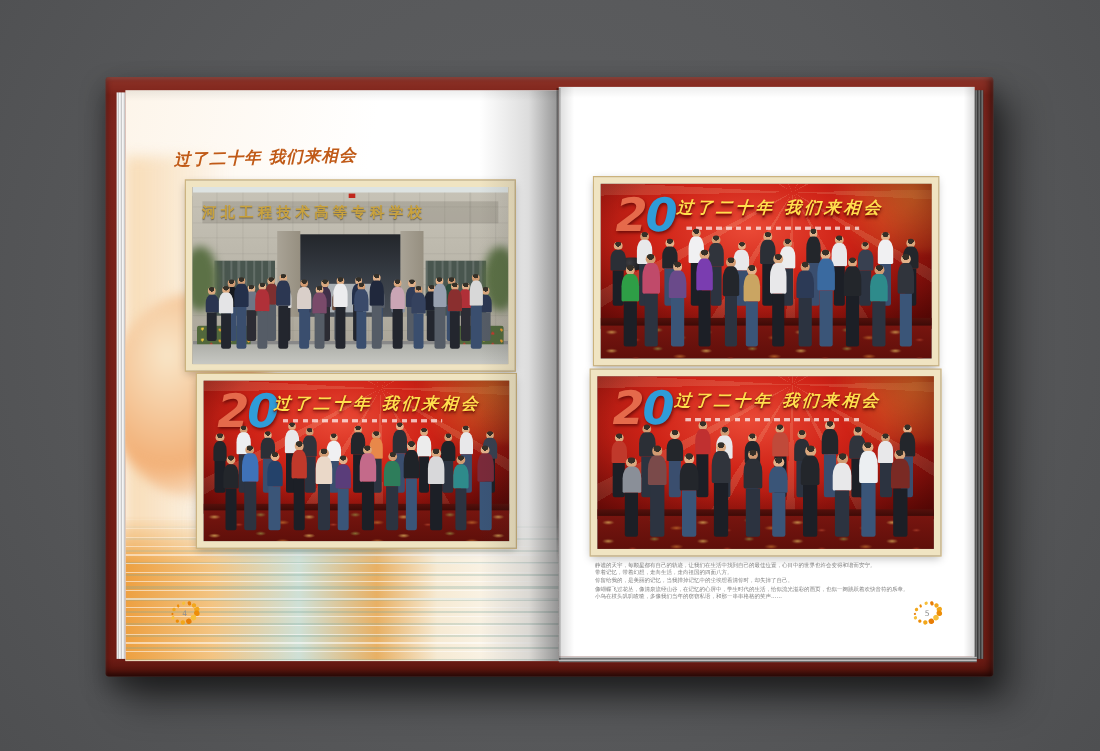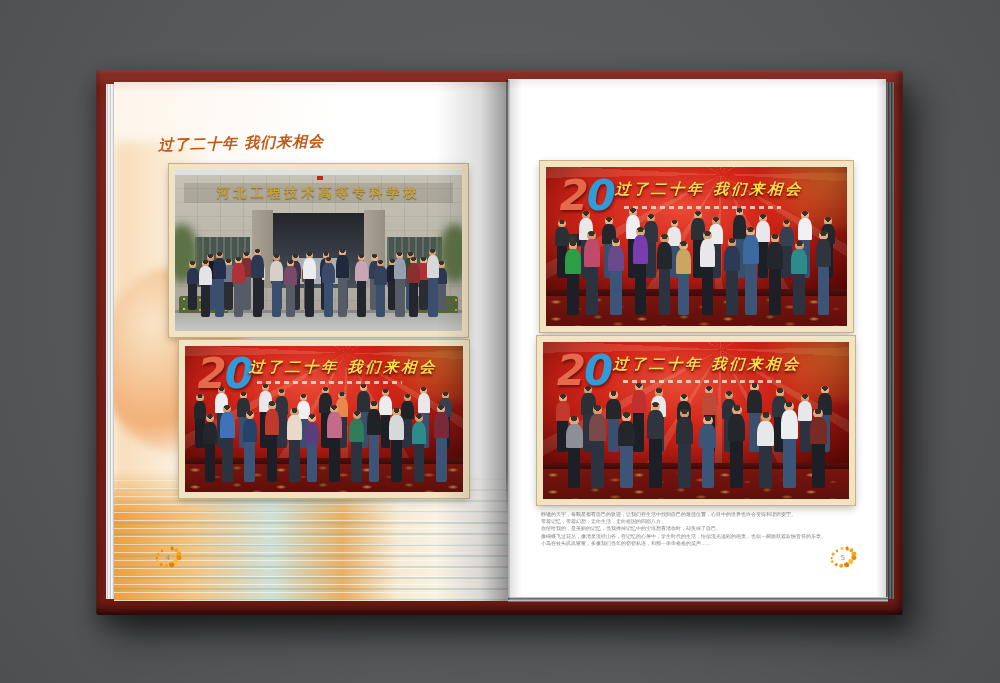--- a/index.html
+++ b/index.html
@@ -53,21 +53,21 @@
   
   .photo{position:absolute;border:6px solid var(--frame,#f0e4c2);outline:1px solid #cbb27c;z-index:10;
          box-shadow:0 3px 8px rgba(0,0,0,.28);overflow:hidden;background:#888;}
   
   .outdoor .sky{position:absolute;left:0;right:0;top:0;height:5%;background:#dde3e2;}
   .outdoor .facade{position:absolute;left:0;right:0;top:3%;height:84%;
          background:
            repeating-linear-gradient(90deg,rgba(0,0,0,0) 0 22px,rgba(0,0,0,.06) 22px 23px),
            repeating-linear-gradient(180deg,rgba(0,0,0,0) 0 13px,rgba(0,0,0,.05) 13px 14px),
            linear-gradient(180deg,#c6c2b6 0%,#b8b4a8 60%,#aba699 100%);}
-  .outdoor .signband{position:absolute;left:3%;right:3%;top:6%;height:15%;display:flex;align-items:center;justify-content:center;
+  .outdoor .signband{position:absolute;left:3%;right:3%;top:6%;height:15%;display:flex;align-items:center;justify-content:flex-start;
          background:rgba(70,66,58,.18);}
   .outdoor .sign{font-family:"DejaVu Serif","Liberation Serif",serif;font-weight:bold;font-size:13px;
          letter-spacing:4px;color:var(--sign,#c9a23e);text-shadow:0 1px 1px rgba(60,55,40,.6);white-space:nowrap;}
   .outdoor .flag{position:absolute;left:49.4%;top:0.5%;width:2%;height:3%;background:#c0271d;}
   .outdoor .pier{position:absolute;top:26%;width:7%;height:58%;background:linear-gradient(90deg,#a9a396,#968f80);}
   .outdoor .pier.l{left:27%;} .outdoor .pier.r{right:27%;}
   .outdoor .entrance{position:absolute;left:34%;width:32%;top:28%;height:56%;
          background:linear-gradient(180deg,#23262b 0%,#383e46 55%,#4a5058 100%);}
   .outdoor .entrance i{position:absolute;left:28%;width:44%;bottom:6%;height:34%;background:#c6cbce;opacity:.8;}
   .outdoor .glass{position:absolute;top:46%;width:19%;height:37%;

